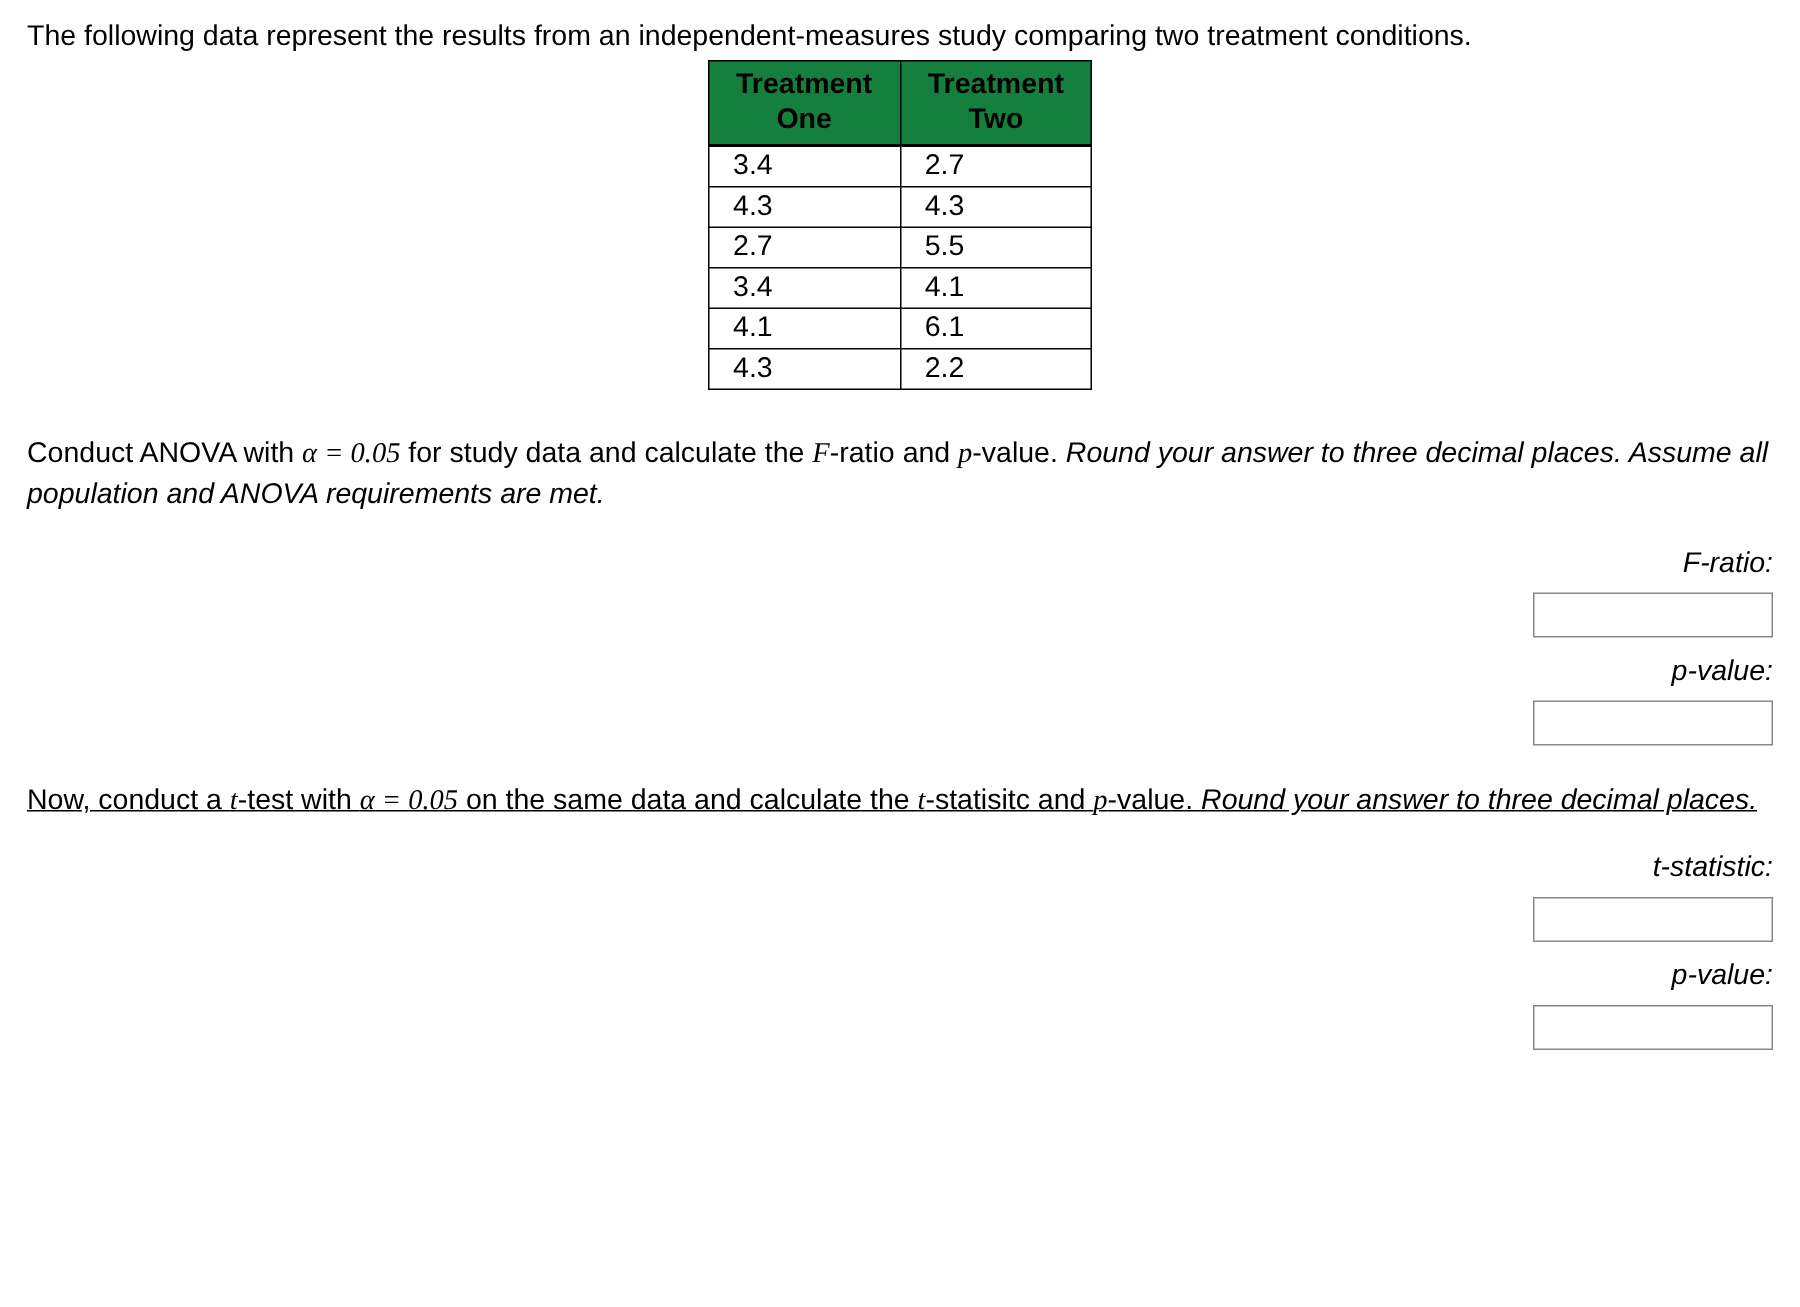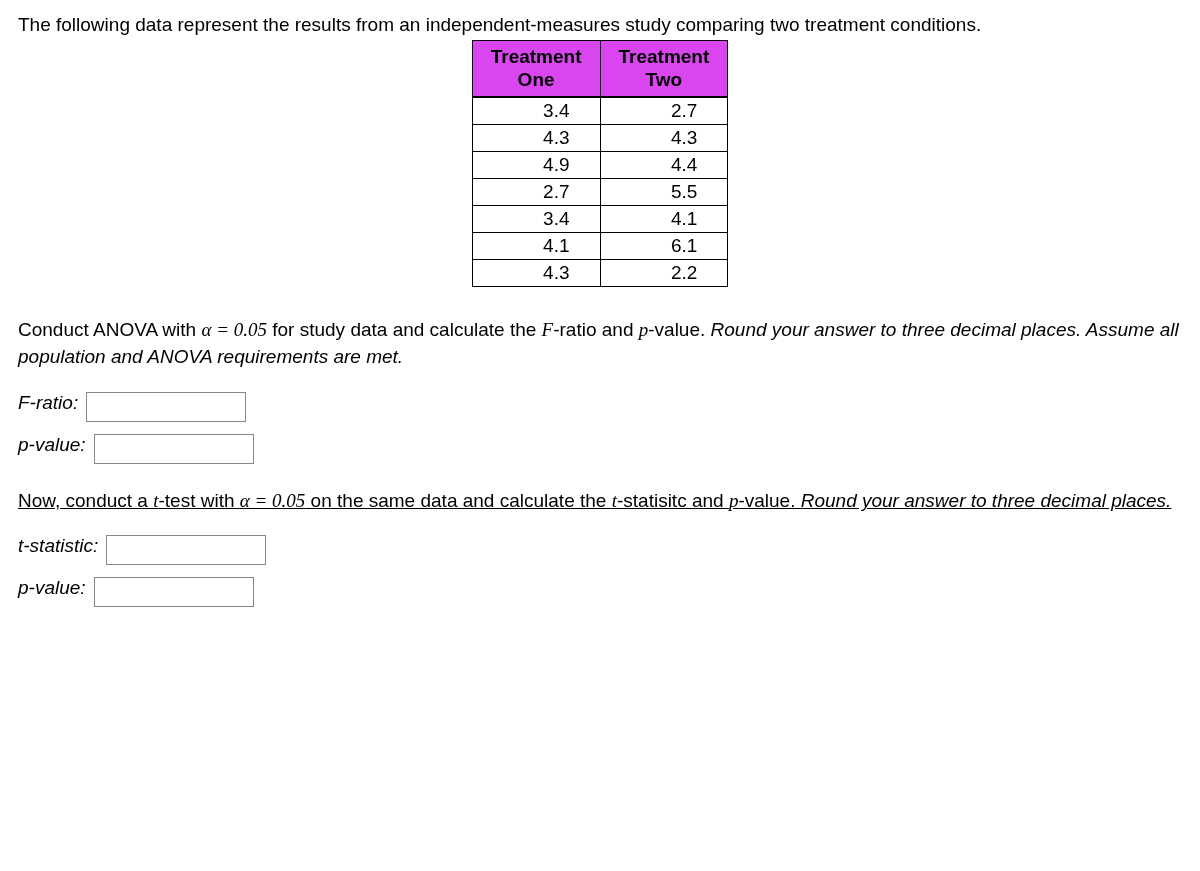--- a/index.html
+++ b/index.html
@@ -17,45 +17,46 @@
     }
     .data-table {
       border-collapse: collapse;
       margin: 0 auto 30px auto;
     }
     .data-table th {
       border: 1.5px solid #000;
       padding: 4px 18px;
       font-weight: bold;
       text-align: center;
-      background: #d946ef;
+      background: #15803d;
       border-bottom: 2.5px solid #000;
       line-height: 1.25;
     }
     .data-table td {
       border: 1px solid #000;
-      padding: 2px 30px;
-      text-align: right;
+      padding: 2px 16px;
+      text-align: left;
     }
     .instruction {
       margin: 28px 0 22px 0;
       line-height: 1.4;
     }
     .italic {
       font-style: italic;
     }
     .math-var {
       font-family: 'Times New Roman', serif;
       font-style: italic;
     }
     .answer-row {
       margin: 12px 0;
       display: flex;
-      align-items: flex-start;
+      align-items: flex-end;
       gap: 8px;
+      flex-direction: column;
     }
     .answer-label {
       white-space: nowrap;
     }
     .answer-input {
       border: 1px solid #888;
       height: 26px;
       width: 150px;
       font-size: 17px;
       padding: 1px 4px;
@@ -85,24 +86,20 @@
     </tr>
   </thead>
   <tbody>
     <tr>
         <td>3.4</td>
         <td>2.7</td>
       </tr>
     <tr>
         <td>4.3</td>
         <td>4.3</td>
-      </tr>
-    <tr>
-        <td>4.9</td>
-        <td>4.4</td>
       </tr>
     <tr>
         <td>2.7</td>
         <td>5.5</td>
       </tr>
     <tr>
         <td>3.4</td>
         <td>4.1</td>
       </tr>
     <tr>

